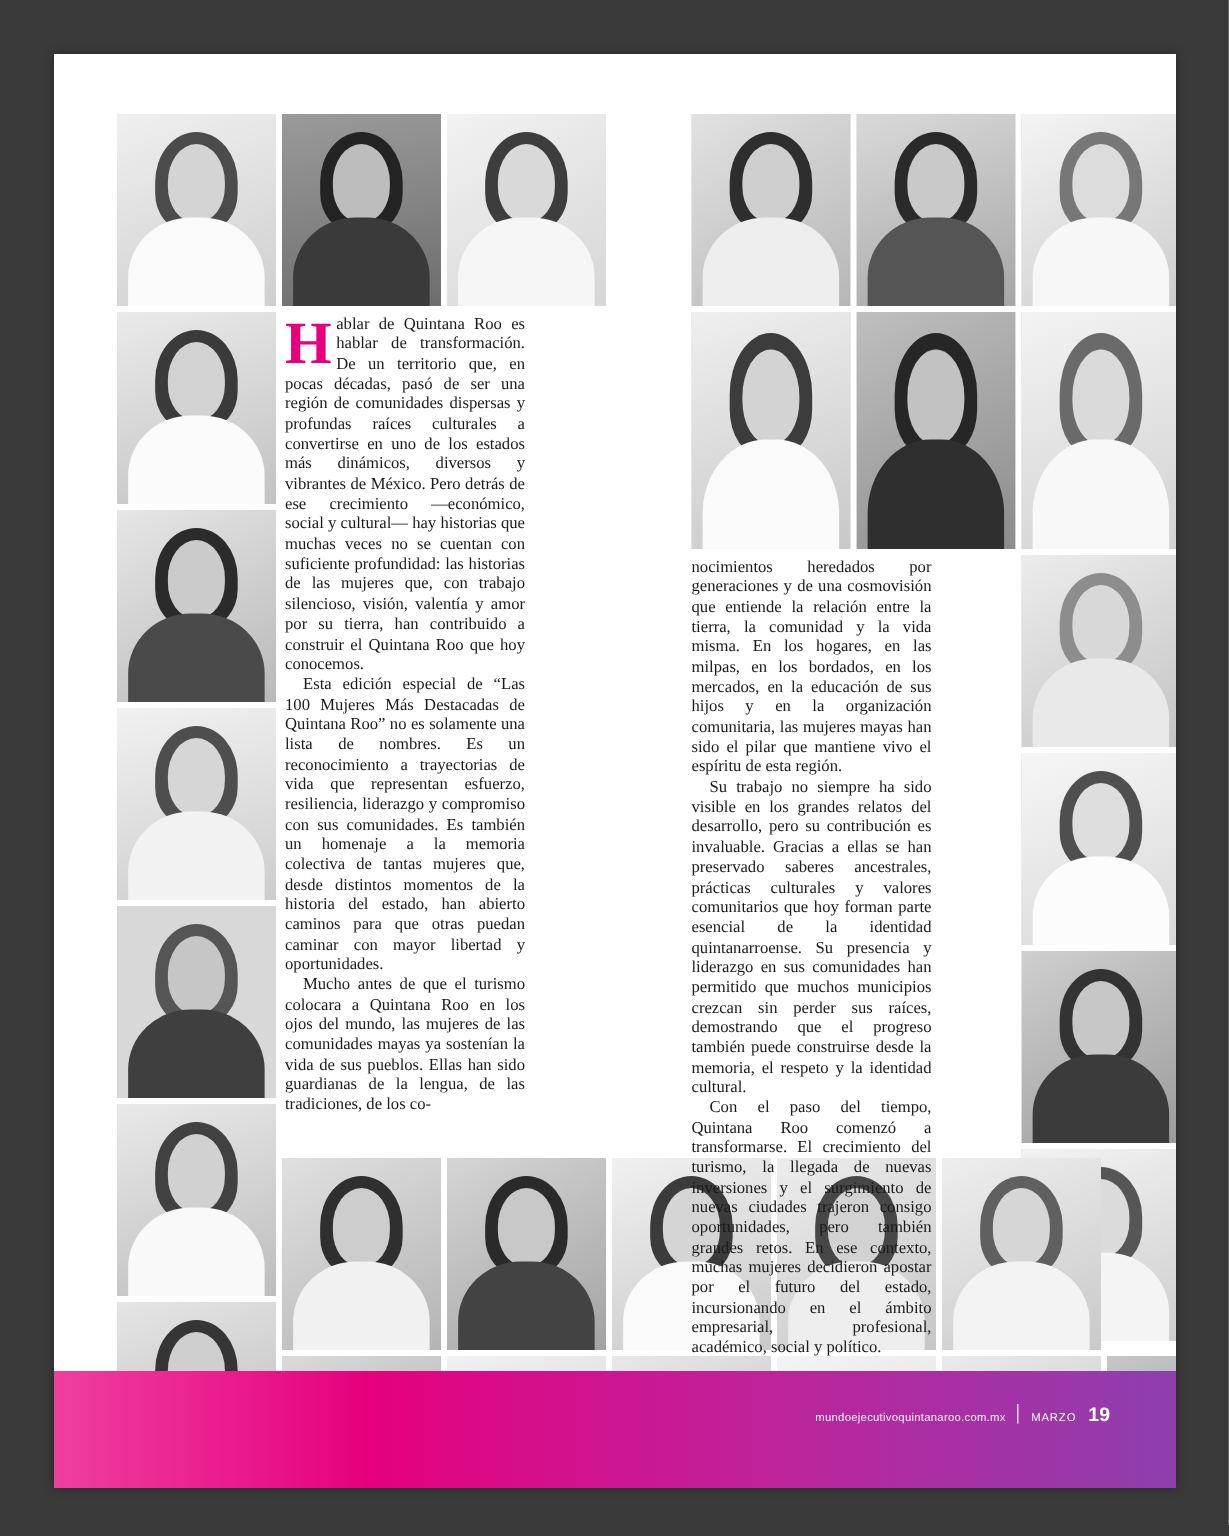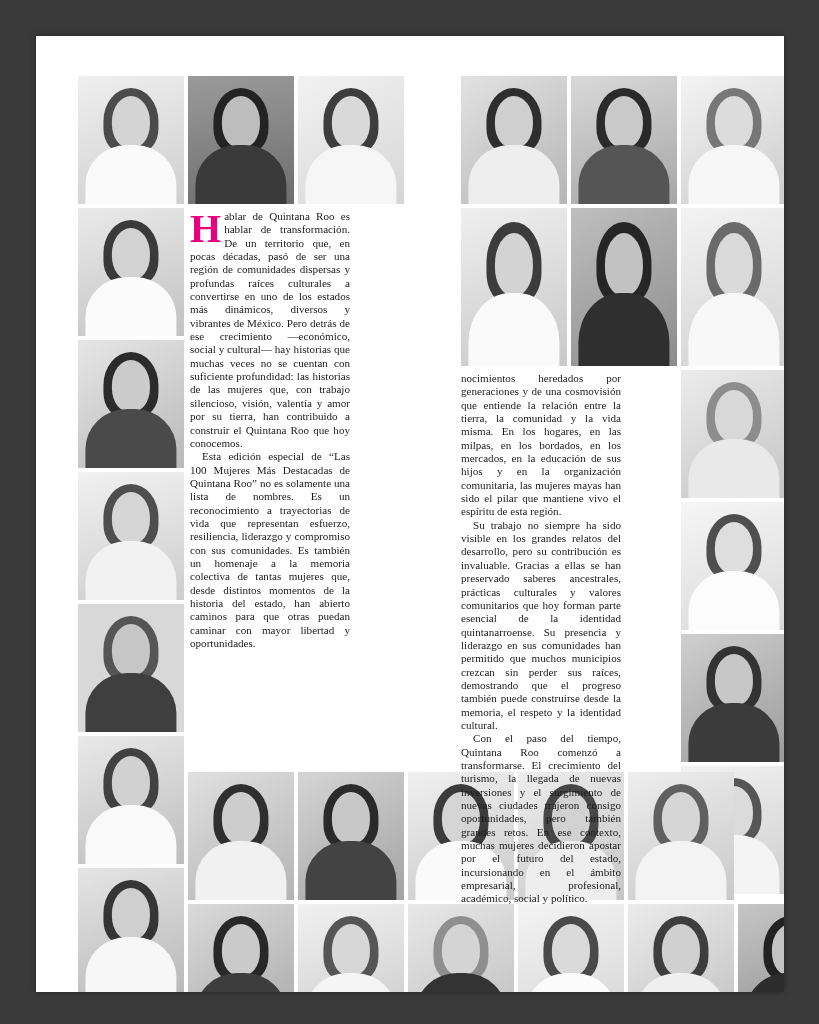--- a/index.html
+++ b/index.html
@@ -446,23 +446,32 @@
         <div class="hair" style="background:#606060;"></div>
         <div class="neck" style="background:#b6b6b6;"></div>
         <div class="head" style="background:#d6d6d6;"></div>
         <div class="body" style="background:#f3f3f3;"></div>
       </div>
     </div>
 
     <div class="textcol" style="left:112px; top:134px; width:160px;">
       <p class="first"><span class="dropcap">H</span><span>ablar de Quintana Roo es hablar de transformación. De un territorio que, en pocas décadas, pasó de ser una región de comunidades dispersas y profundas raíces culturales a convertirse en uno de los estados más dinámicos, diversos y vibrantes de México. Pero detrás de ese crecimiento —económico, social y cultural— hay historias que muchas veces no se cuentan con suficiente profundidad: las historias de las mujeres que, con trabajo silencioso, visión, valentía y amor por su tierra, han contribuido a construir el Quintana Roo que hoy conocemos.</span></p>
       <p><span>Esta edición especial de “Las 100 Mujeres Más Destacadas de Quintana Roo” no es solamente una lista de nombres. Es un reconocimiento a trayectorias de vida que representan esfuerzo, resiliencia, liderazgo y compromiso con sus comunidades. Es también un homenaje a la memoria colectiva de tantas mujeres que, desde distintos momentos de la historia del estado, han abierto caminos para que otras puedan caminar con mayor libertad y oportunidades.</span></p>
+      <p><span>Mucho antes de que el turismo colocara a Quintana Roo en los ojos del mundo, las mujeres de las comunidades mayas ya sostenían la vida de sus pueblos. Ellas han sido guardianas de la lengua, de las tradiciones, de los co-</span></p>
     </div>
 
     <div class="textcol" style="left:383px; top:296px; width:160px;">
       <p class="first"><span>nocimientos heredados por generaciones y de una cosmovisión que entiende la relación entre la tierra, la comunidad y la vida misma. En los hogares, en las milpas, en los bordados, en los mercados, en la educación de sus hijos y en la organización comunitaria, las mujeres mayas han sido el pilar que mantiene vivo el espíritu de esta región.</span></p>
       <p><span>Su trabajo no siempre ha sido visible en los grandes relatos del desarrollo, pero su contribución es invaluable. Gracias a ellas se han preservado saberes ancestrales, prácticas culturales y valores comunitarios que hoy forman parte esencial de la identidad quintanarroense. Su presencia y liderazgo en sus comunidades han permitido que muchos municipios crezcan sin perder sus raíces, demostrando que el progreso también puede construirse desde la memoria, el respeto y la identidad cultural.</span></p>
       <p><span>Con el paso del tiempo, Quintana Roo comenzó a transformarse. El crecimiento del turismo, la llegada de nuevas inversiones y el surgimiento de nuevas ciudades trajeron consigo oportunidades, pero también grandes retos. En ese contexto, muchas mujeres decidieron apostar por el futuro del estado, incursionando en el ámbito empresarial, profesional, académico, social y político.</span></p>
     </div>
 
   </div>
 
+  <div class="footer">
+    <div class="footer-inner">
+      <span class="footer-url">mundoejecutivoquintanaroo.com.mx</span>
+      <span class="footer-sep"></span>
+      <span class="footer-month">MARZO</span>
+      <span class="footer-page">19</span>
+    </div>
+  </div>
 </div>
 
 </body></html>

